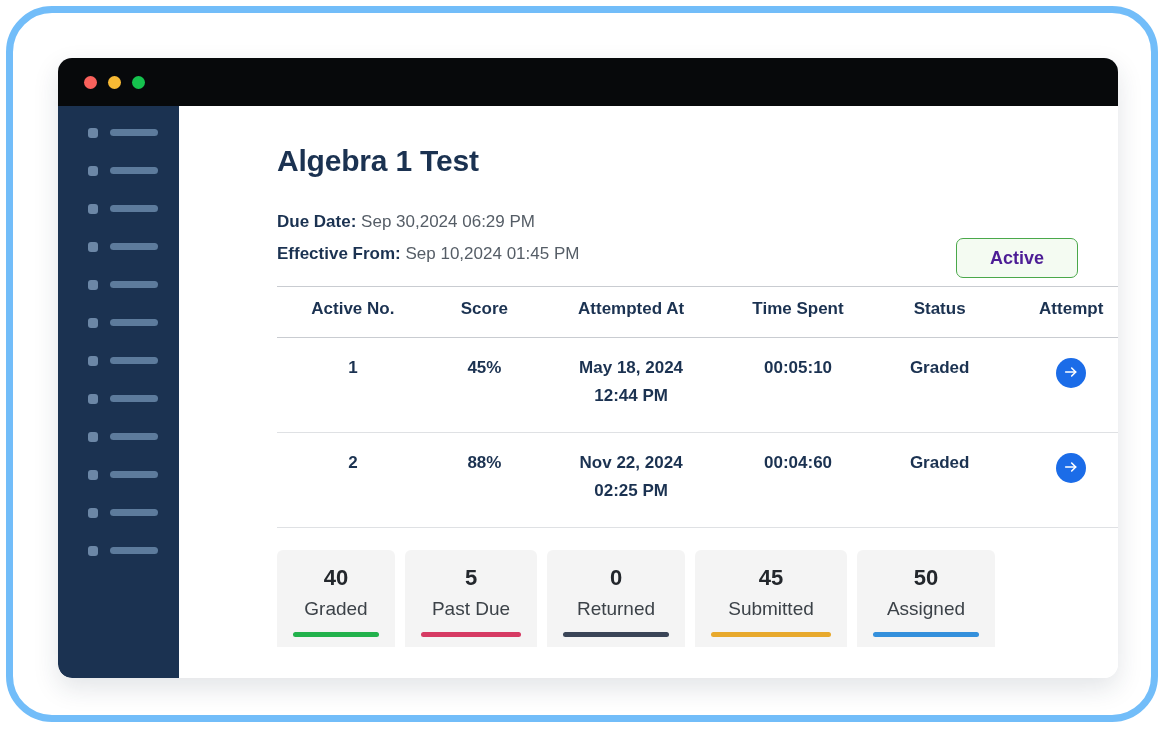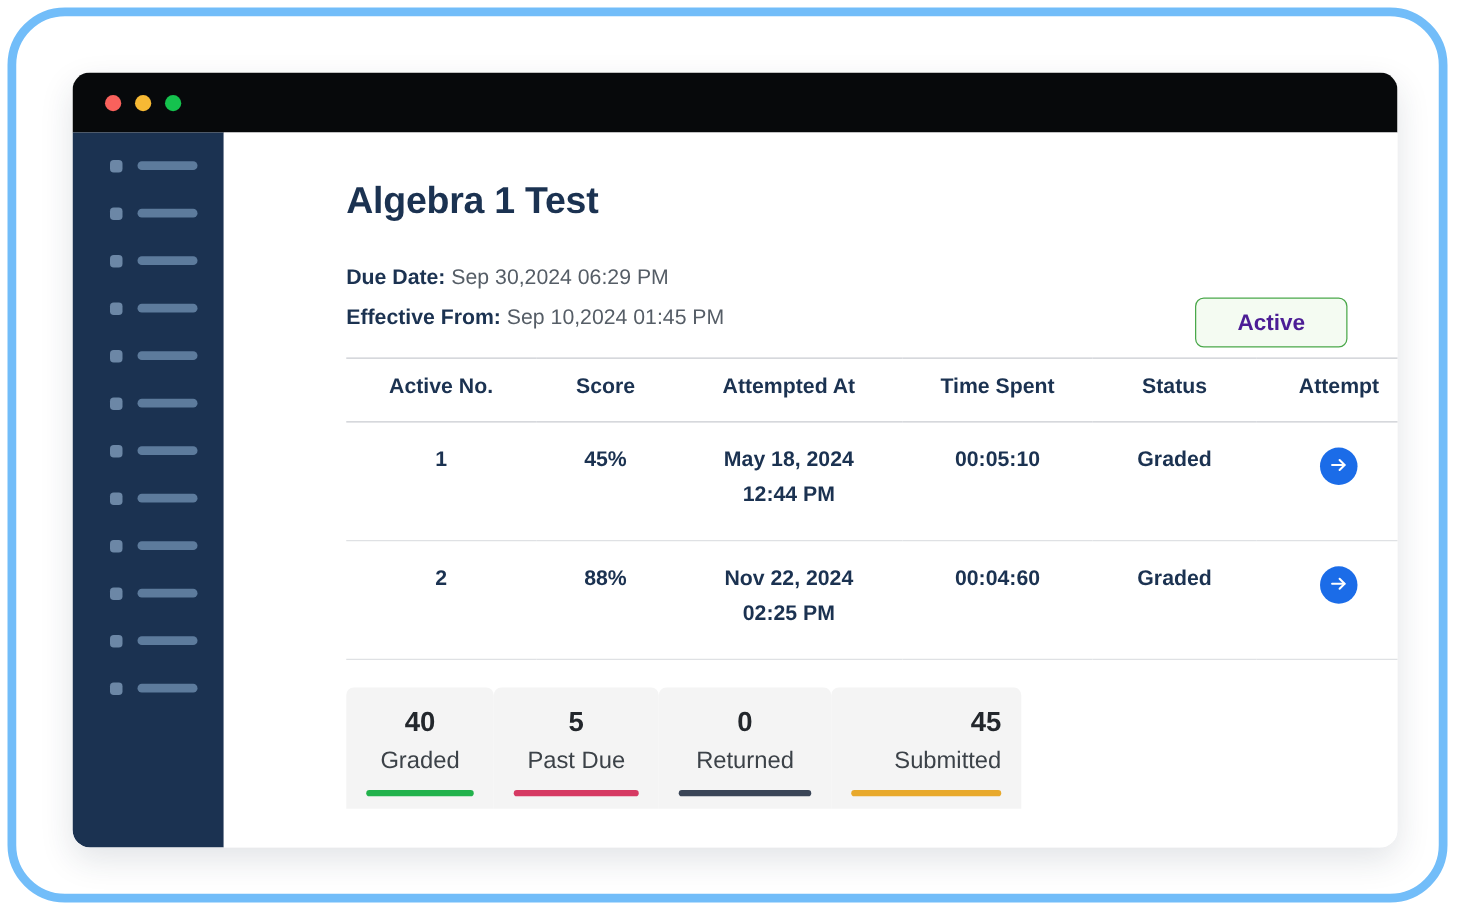--- a/index.html
+++ b/index.html
@@ -192,21 +192,21 @@
     justify-content: center;
     cursor: pointer;
     border: none;
     padding: 0;
     vertical-align: middle;
   }
 
   
   #stats {
     display: flex;
-    gap: 0;
+    gap: 10px;
     margin-top: 22px;
     width: 860px;
   }
   .stat-card {
     flex: none;
     background: #f4f4f4;
     border-top-left-radius: 6px;
     border-top-right-radius: 6px;
     text-align: center;
     padding: 14px 16px 10px 16px;
@@ -369,21 +369,26 @@
         <div class="stat-card" style="width: 132px;">
           <div class="stat-value">5</div>
           <div class="stat-label">Past Due</div>
           <div class="stat-underline" style="background: rgb(214, 58, 99);"></div>
         </div>
         <div class="stat-card" style="width: 138px;">
           <div class="stat-value">0</div>
           <div class="stat-label">Returned</div>
           <div class="stat-underline" style="background: rgb(58, 69, 87);"></div>
         </div>
-        <div class="stat-card" style="width: 152px; text-align: right;">
+        <div class="stat-card" style="width: 152px;">
           <div class="stat-value">45</div>
           <div class="stat-label">Submitted</div>
           <div class="stat-underline" style="background: rgb(232, 169, 44);"></div>
         </div>
+        <div class="stat-card" style="width: 138px;">
+          <div class="stat-value">50</div>
+          <div class="stat-label">Assigned</div>
+          <div class="stat-underline" style="background: rgb(52, 144, 220);"></div>
+        </div>
       </div>
 
   </div>
 </div>
 
 </body></html>

